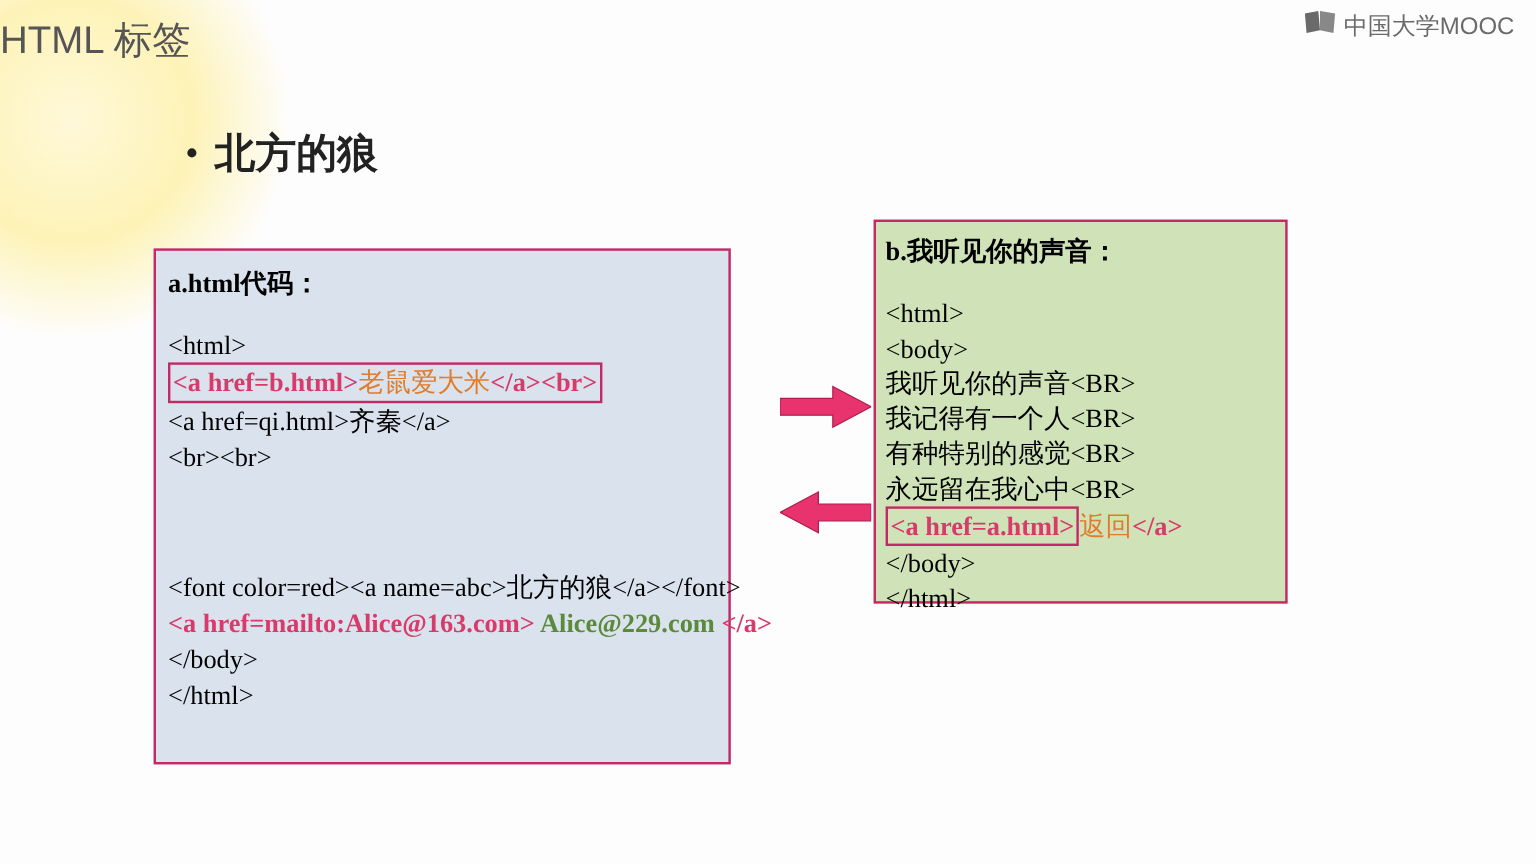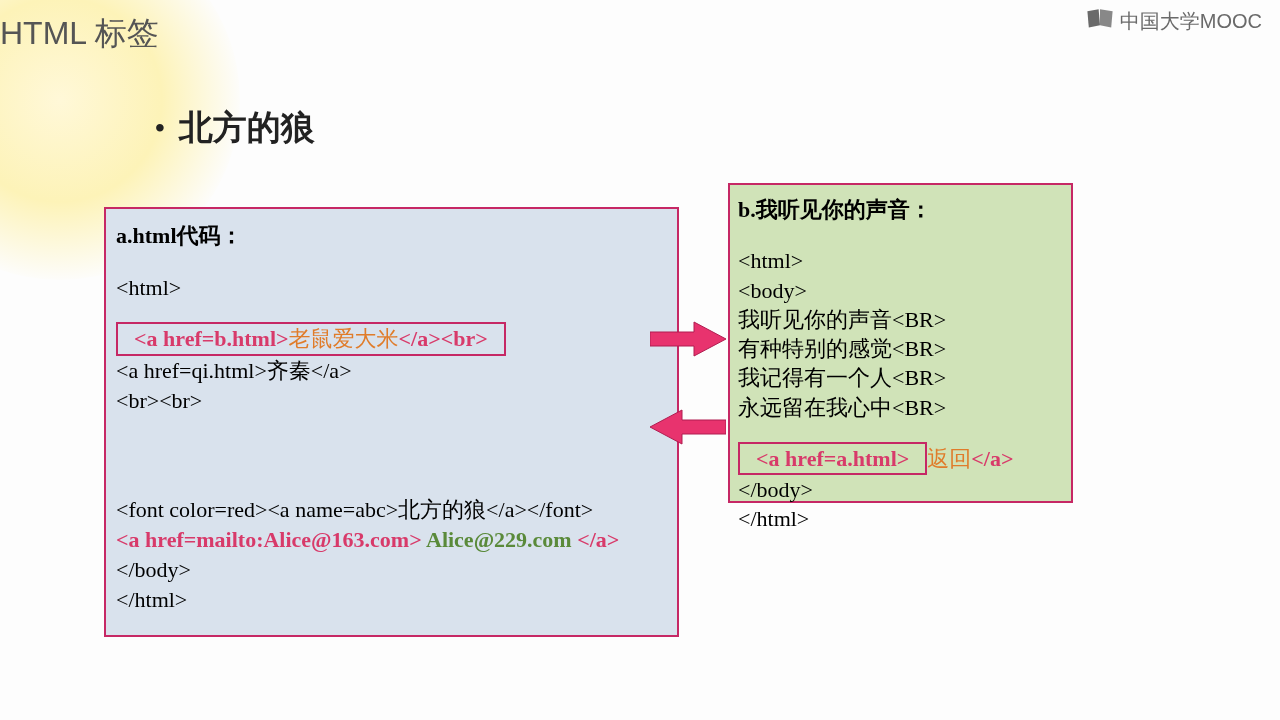--- a/index.html
+++ b/index.html
@@ -56,23 +56,23 @@
     z-index: 2;
   }
   .bullet-heading::before {
     content: "•";
     margin-right: 14px;
     font-size: 28px;
     vertical-align: 2px;
   }
   .box-a {
     position: absolute;
-    left: 104px;
+    left: 128px;
     top: 207px;
-    width: 575px;
+    width: 481px;
     height: 430px;
     background: #d9e2ed;
     border: 2px solid #c62865;
     padding: 12px 10px;
     font-size: 22px;
     line-height: 1.35;
     z-index: 2;
   }
   .box-b {
     position: absolute;
@@ -84,23 +84,22 @@
     border: 2px solid #c62865;
     padding: 10px 8px;
     font-size: 22px;
     line-height: 1.33;
     z-index: 2;
   }
   .box-title { font-weight: bold; color: #000; }
   .code-line { white-space: nowrap; }
   .hl-box {
     border: 2px solid #c62865;
-    padding: 0 16px;
+    padding: 0 2px;
     display: inline-block;
-    margin-top: 20px;
   }
   .pink-bold { color: #d83a6a; font-weight: bold; }
   .orange { color: #e07c2a; }
   .green { color: #5a8a3a; font-weight: bold; }
   .arrow {
     position: absolute;
     z-index: 3;
   }
   .arrow-right { left: 650px; top: 320px; }
   .arrow-left  { left: 650px; top: 408px; }
@@ -146,22 +145,22 @@
   <div class="code-line">&lt;/body&gt;</div>
   <div class="code-line">&lt;/html&gt;</div>
 </div>
 
 <div class="box-b">
   <div class="box-title">b.我听见你的声音：</div>
   <div class="spacer"></div>
   <div class="code-line">&lt;html&gt;</div>
   <div class="code-line">&lt;body&gt;</div>
   <div class="code-line">我听见你的声音&lt;BR&gt;</div>
+  <div class="code-line">我记得有一个人&lt;BR&gt;</div>
   <div class="code-line">有种特别的感觉&lt;BR&gt;</div>
-  <div class="code-line">我记得有一个人&lt;BR&gt;</div>
   <div class="code-line">永远留在我心中&lt;BR&gt;</div>
   <div class="code-line">
     <span class="hl-box">
       <span class="pink-bold">&lt;a href=a.html&gt;</span></span><span class="orange">返回</span><span class="pink-bold">&lt;/a&gt;</span>
   </div>
   <div class="code-line">&lt;/body&gt;</div>
   <div class="code-line">&lt;/html&gt;</div>
 </div>
 
 <div class="arrow arrow-right">

